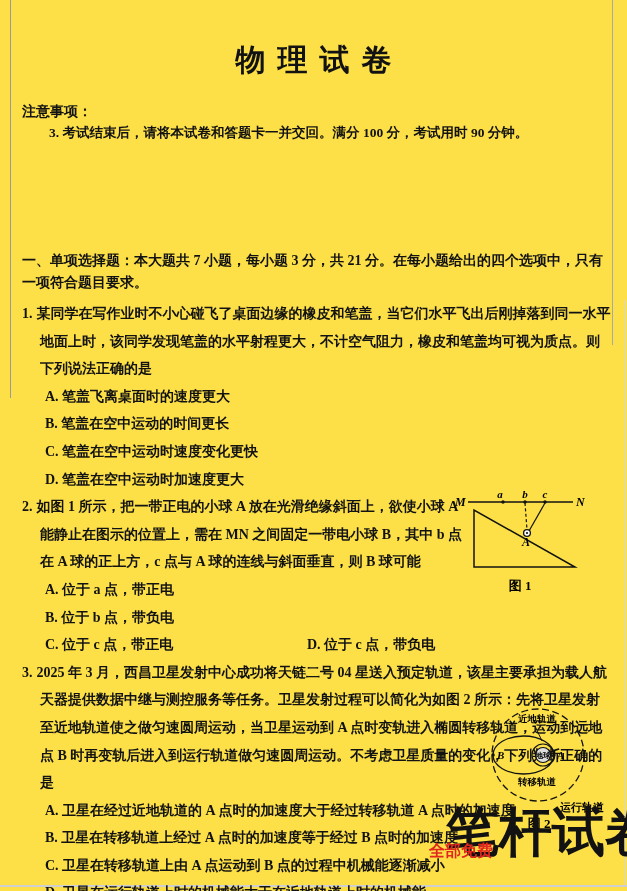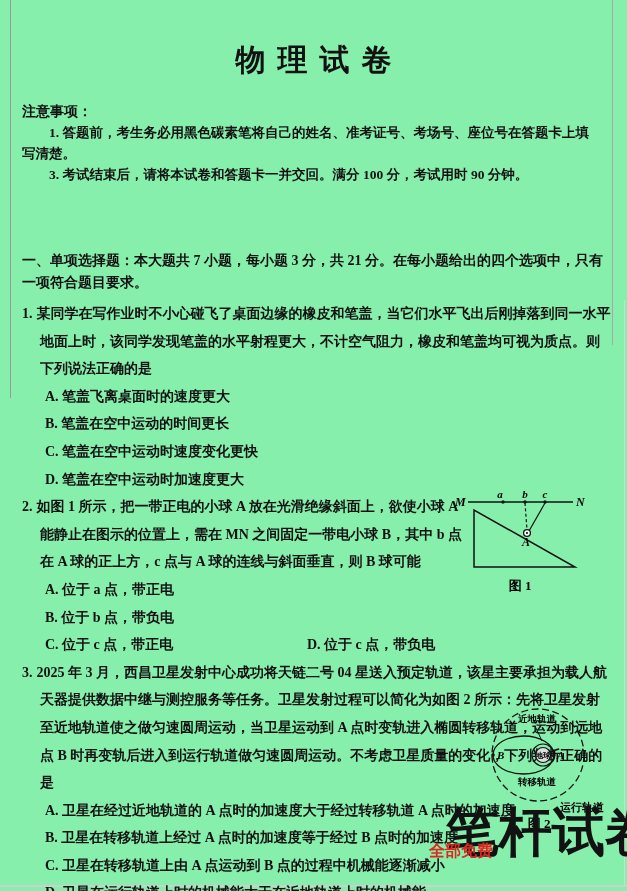--- a/index.html
+++ b/index.html
@@ -1,17 +1,17 @@
 <!DOCTYPE html>
 <html><head>
 <meta charset="utf-8">
 <style>
   html,body{margin:0;padding:0;background:#ffffff;}
   .page{
-    position:relative;width:627px;height:891px;background:#86efac;overflow:hidden;
+    position:relative;width:627px;height:891px;background:#fde047;overflow:hidden;
     color:#121212;font-family:"Liberation Serif","DejaVu Serif",serif;
   }
   
   .edge{position:absolute;background:#9a9a9a;}
   .edge.left{left:10px;top:0;width:1px;height:398px;}
   .edge.right-upper{left:612px;top:0;width:1px;height:345px;background:#a8a8a8;}
   .edge.right-lower{left:624px;top:300px;width:1px;height:586px;background:#d6d6d6;}
   .edge.bottom{left:0;top:885px;width:627px;height:2px;background:#cfcfcf;}
 
   .title{
@@ -54,21 +54,20 @@
 
   <div class="edge left"></div>
   <div class="edge right-upper"></div>
   <div class="edge right-lower"></div>
   <div class="edge bottom"></div>
 
   <h1 class="title">物理试卷</h1>
 
   <div class="notice">
     <p class="nh">注意事项：</p>
-    <p>1. 答题前，考生务必用黑色碳素笔将自己的姓名、准考证号、考场号、座位号在答题卡上填写清楚。</p>
     <p>3. 考试结束后，请将本试卷和答题卡一并交回。满分 100 分，考试用时 90 分钟。</p>
   </div>
 
   <div class="body">
 
     <p class="section-heading">一、单项选择题：本大题共 7 小题，每小题 3 分，共 21 分。在每小题给出的四个选项中，只有一项符合题目要求。</p>
 
     <p class="q"><span class="qnum">1.</span><span>某同学在写作业时不小心碰飞了桌面边缘的橡皮和笔盖，当它们水平飞出后刚掉落到同一水平地面上时，该同学发现笔盖的水平射程更大，不计空气阻力，橡皮和笔盖均可视为质点。则下列说法正确的是</span></p>
     <p class="opt">A. 笔盖飞离桌面时的速度更大</p>
     <p class="opt">B. 笔盖在空中运动的时间更长</p>

